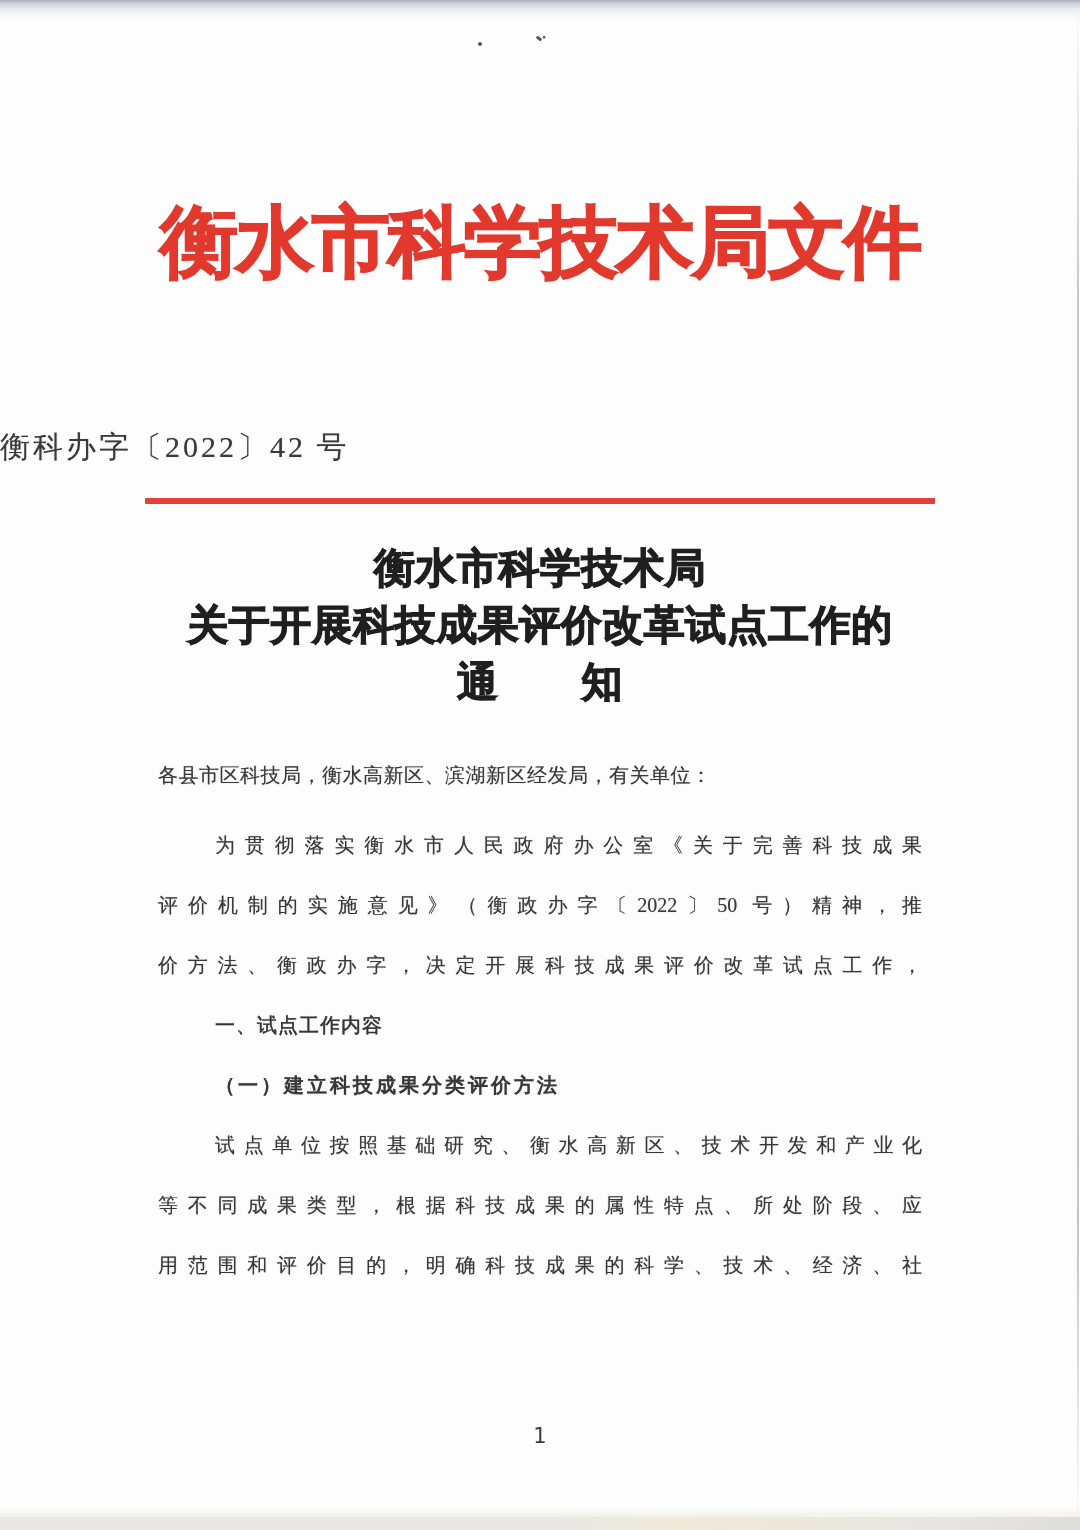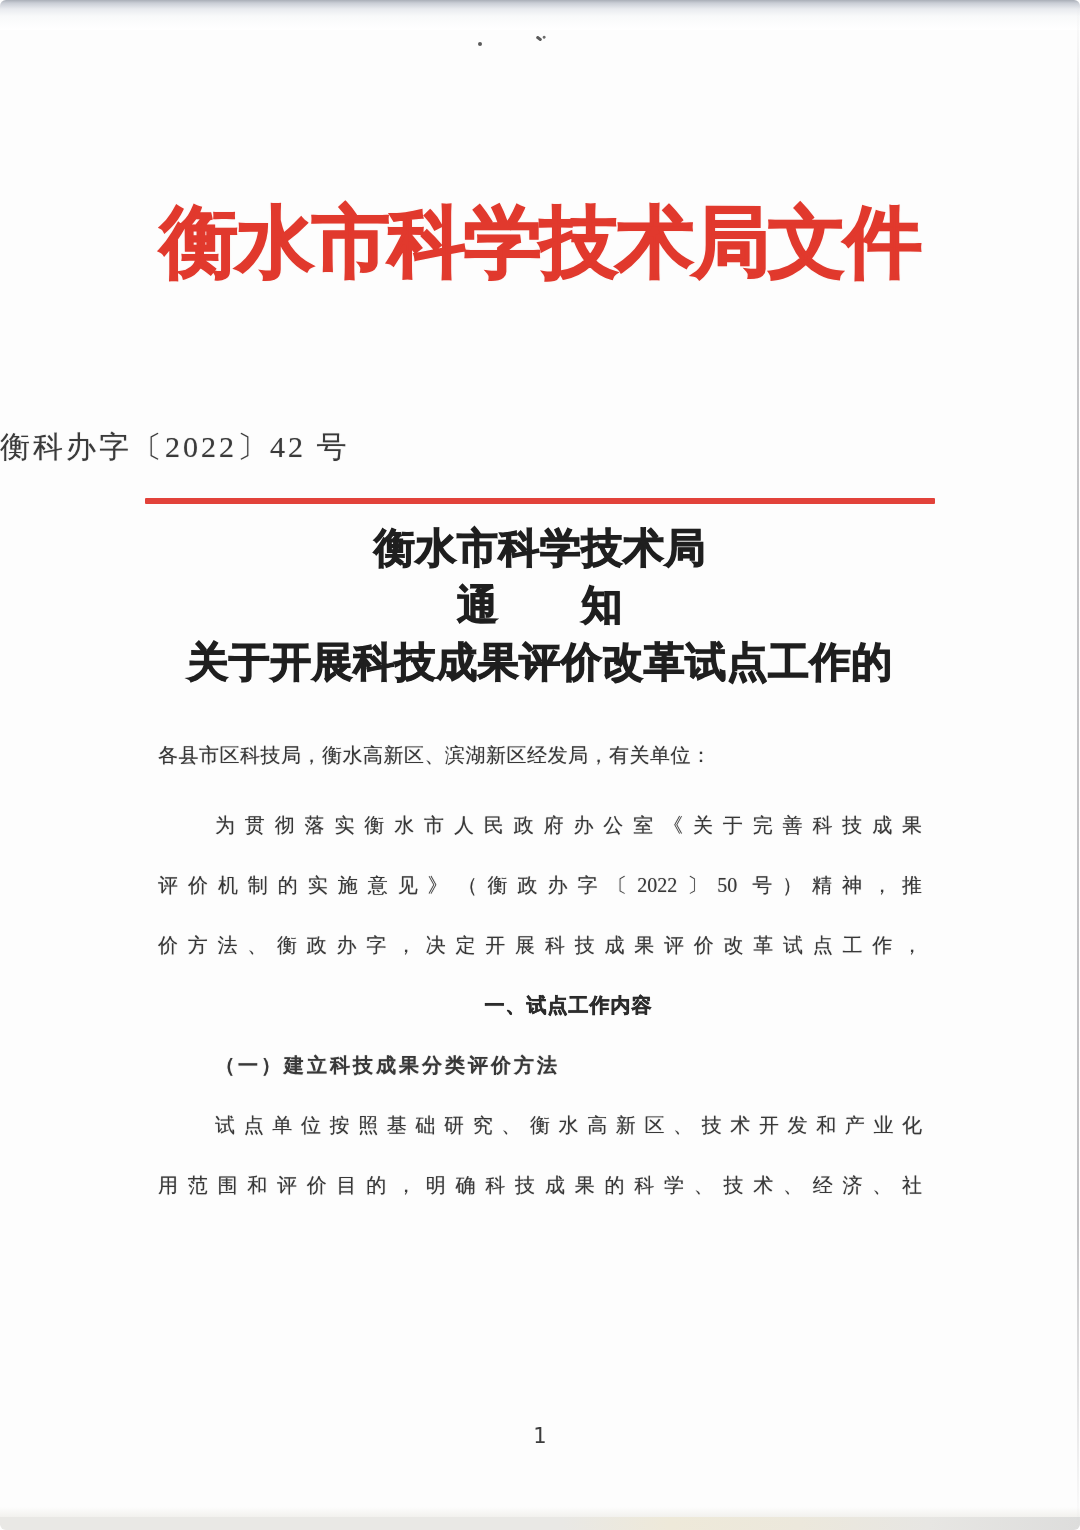--- a/index.html
+++ b/index.html
@@ -4,21 +4,20 @@
 <style>
   html, body { margin: 0; padding: 0; background: #ffffff; }
   .scan {
     position: relative;
     width: 1080px;
     height: 1530px;
     background: #fdfdfd;
     overflow: hidden;
     font-family: "Liberation Serif", "DejaVu Serif", serif;
     color: #343434;
-    border-radius: 6px;
   }
   
   .edge-top {
     position: absolute; top: 0; left: 0; right: 0; height: 30px;
     background: linear-gradient(180deg, #a9aeb7 0px, #c9cdd5 3px, #e9ebef 9px, #f8f9fa 16px, #ffffff 29px);
     pointer-events: none;
   }
   .edge-bottom {
     position: absolute; bottom: 0; left: 0; right: 0; height: 13px;
     background: linear-gradient(90deg, #e9e8e5 0%, #e9e8e5 52%, #eee9d9 62%, #ece8dc 74%, #e7e6e3 86%, #dddddc 100%);
@@ -63,21 +62,21 @@
   .red-rule {
     margin: 30px auto 0 auto;
     width: 790px;
     height: 6px;
     background: #e2423a;
     border-radius: 1px;
   }
 
   
   .doc-title {
-    margin-top: 16px;
+    margin-top: 36px;
     text-align: center;
     font-weight: 700;
     color: #1f1f1f;
     -webkit-text-stroke: 1.1px #1f1f1f;
     text-shadow: 0 0 1px rgba(0,0,0,0.45);
   }
   .doc-title .t-line { font-size: 41px; line-height: 57px; white-space: pre; letter-spacing: 0.5px; }
 
   
   .body-block {
@@ -86,24 +85,23 @@
     font-size: 20px;
     color: #383838;
     text-shadow: 0 0 1px rgba(45,45,45,0.45);
   }
   .bl { height: 60px; line-height: 60px; white-space: nowrap; letter-spacing: 0.5px; }
   .bl.j { white-space: normal; text-align: justify; text-align-last: justify; letter-spacing: 0; }
   .bl.ind { text-indent: 57px; font-family: Liberation Serif, serif; }
   .bl.gap-before { margin-top: 10px; }
   .bl.h1 {
     font-family: "Liberation Sans", "DejaVu Sans", sans-serif;
-    font-weight: 700;
+    font-weight: 400;
     -webkit-text-stroke: 0.4px #2a2a2a;
     letter-spacing: 1px;
-    text-align: center;
   }
   .bl.h2 { font-weight: 600; letter-spacing: 3px; }
 
   .page-num {
     position: absolute;
     left: 0; right: 0;
     top: 1424px;
     text-align: center;
     font-size: 21px;
     color: #3c3c3c;
@@ -120,32 +118,33 @@
   <div class="speck speck-b"></div>
 
   <div class="letterhead">衡水市科学技术局文件</div>
 
   <div class="doc-number">衡科办字〔2022〕42 号</div>
 
   <div class="red-rule"></div>
 
   <div class="doc-title">
     <div class="t-line">衡水市科学技术局</div>
+    <div class="t-line">关于开展科技成果评价改革试点工作的</div>
     <div class="t-line">通　　知</div>
-    <div class="t-line">关于开展科技成果评价改革试点工作的</div>
   </div>
 
   <div class="body-block">
     <div class="bl">各县市区科技局，衡水高新区、滨湖新区经发局，有关单位：</div>
     <div class="bl ind j gap-before">为贯彻落实衡水市人民政府办公室《关于完善科技成果</div>
     <div class="bl j">评价机制的实施意见》（衡政办字〔2022〕50 号）精神，推</div>
     <div class="bl j">价方法、衡政办字，决定开展科技成果评价改革试点工作，</div>
     <div class="bl ind h1">一、试点工作内容</div>
     <div class="bl ind h2">（一）建立科技成果分类评价方法</div>
     <div class="bl ind j">试点单位按照基础研究、衡水高新区、技术开发和产业化</div>
+    <div class="bl j">等不同成果类型，根据科技成果的属性特点、所处阶段、应</div>
     <div class="bl j">用范围和评价目的，明确科技成果的科学、技术、经济、社</div>
   </div>
 
   <div class="page-num">1</div>
 
   <div class="edge-bottom-fade"></div>
   <div class="edge-bottom"></div>
   <div class="edge-right"></div>
 
 </div>

